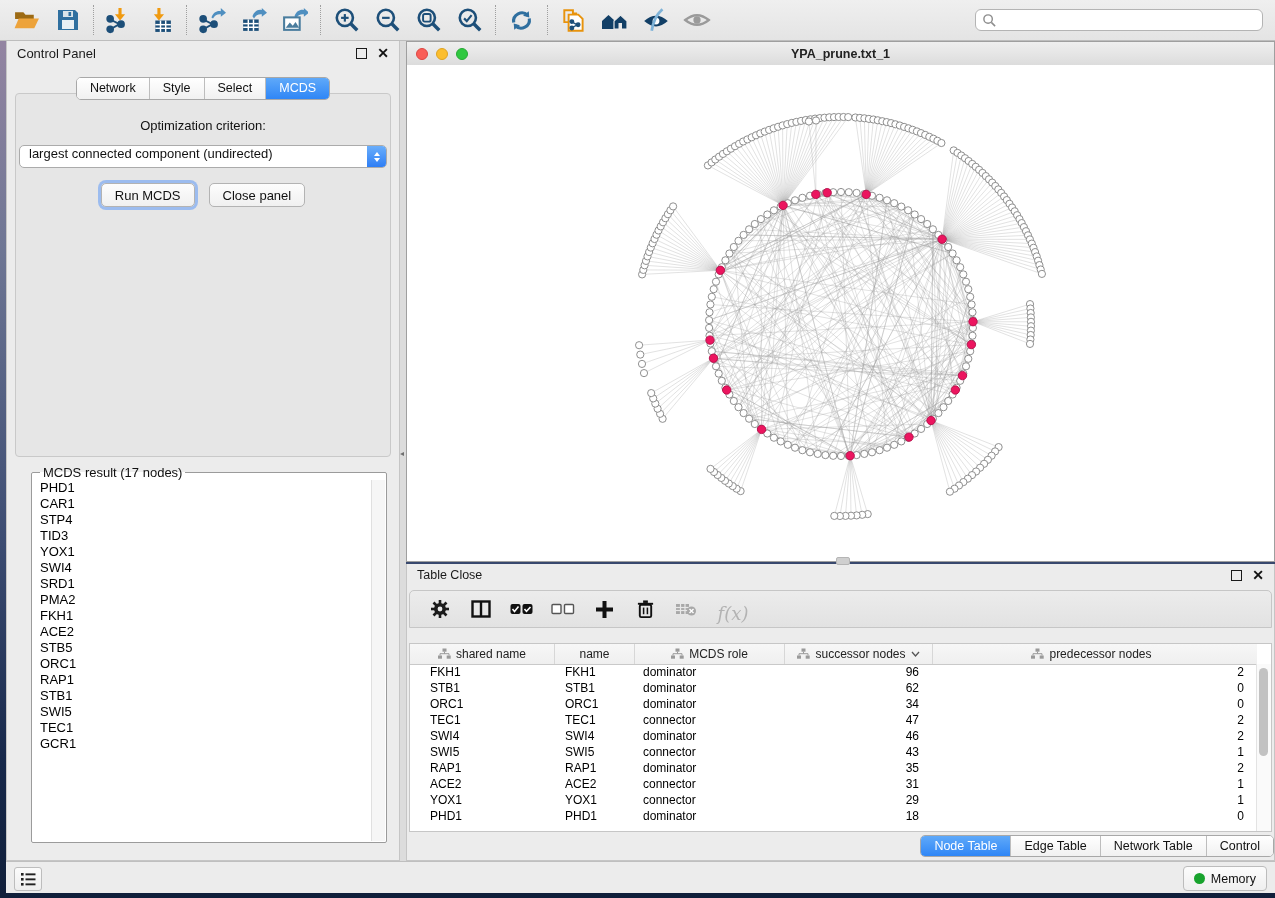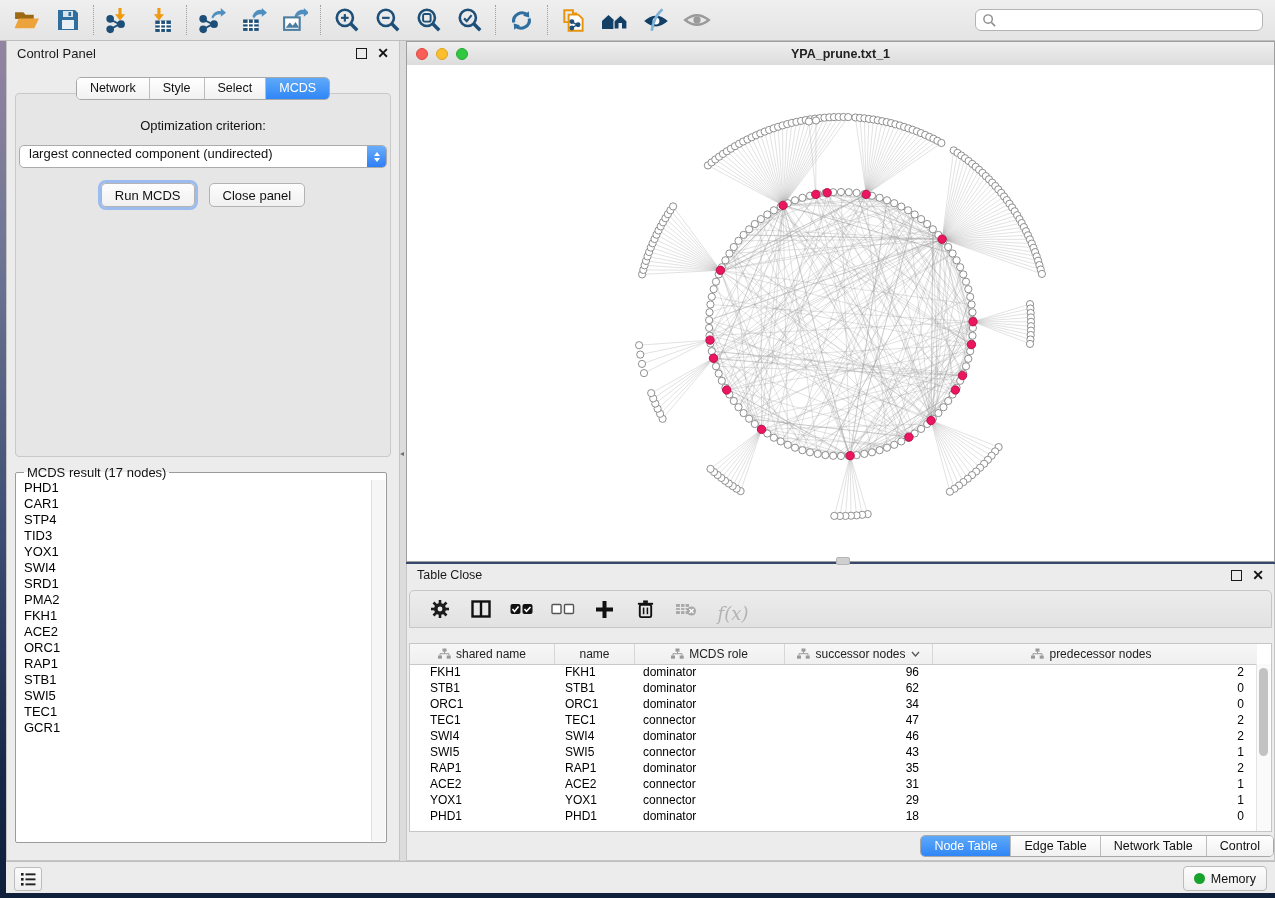--- a/index.html
+++ b/index.html
@@ -37,21 +37,21 @@
   .dropdown .dd-text{flex:1;font-size:13px;padding-left:9px;color:#111;white-space:nowrap;}
   .dd-stepper{width:19px;height:21px;border-radius:0 4px 4px 0;background:linear-gradient(180deg,#6aaefb,#2e7ef5);
     display:flex;flex-direction:column;align-items:center;justify-content:center;gap:2px;}
   .dd-stepper i{width:0;height:0;border-left:3.5px solid transparent;border-right:3.5px solid transparent;display:block;}
   .dd-up{border-bottom:4.5px solid #fff;}
   .dd-down{border-top:4.5px solid #fff;}
   .cp-buttons{display:flex;justify-content:center;gap:14px;margin-top:15px;}
   .btn{height:22px;padding:0 13px;font-size:13px;color:#111;background:linear-gradient(180deg,#fdfdfd,#f0f0f0);
     border:1px solid #b3b3b3;border-radius:5px;display:flex;align-items:center;}
   .btn.focused{box-shadow:0 0 0 3px rgba(106,160,245,.6);}
-  fieldset.mcds-result{position:absolute;left:8px;right:12px;top:424px;height:376px;margin:0;padding:0;
+  fieldset.mcds-result{position:absolute;left:24px;right:12px;top:424px;height:376px;margin:0;padding:0;
     border:1px solid #9b9b9b;background:#fff;border-radius:2px;}
   fieldset.mcds-result legend{font-size:13px;color:#111;margin-left:8px;padding:0 3px;}
   .result-list{position:absolute;left:1px;right:14px;top:0;bottom:1px;overflow:hidden;font-size:13px;color:#000;}
   .result-list div{line-height:16px;padding-left:7px;}
   .result-scroll{position:absolute;right:1px;top:0;bottom:1px;width:13px;background:#f6f6f6;border-left:1px solid #e0e0e0;}
   
   .v-splitter{left:400px;top:41px;width:6px;height:820px;background:#dcdcdc;}
   .v-splitter .handle{position:absolute;top:406px;left:0;width:6px;height:14px;color:#707070;font-size:8px;line-height:14px;}
   
   .network-window{left:406px;top:41px;width:869px;height:521px;background:#fff;border:1px solid #9f9f9f;box-sizing:border-box;}
@@ -293,20 +293,21 @@
           <div>PHD1</div>
           <div>CAR1</div>
           <div>STP4</div>
           <div>TID3</div>
           <div>YOX1</div>
           <div>SWI4</div>
           <div>SRD1</div>
           <div>PMA2</div>
           <div>FKH1</div>
           <div>ACE2</div>
+          <div>STB5</div>
           <div>ORC1</div>
           <div>RAP1</div>
           <div>STB1</div>
           <div>SWI5</div>
           <div>TEC1</div>
           <div>GCR1</div>
         </div>
       <div class="result-scroll"></div>
     </div>
   </fieldset>

